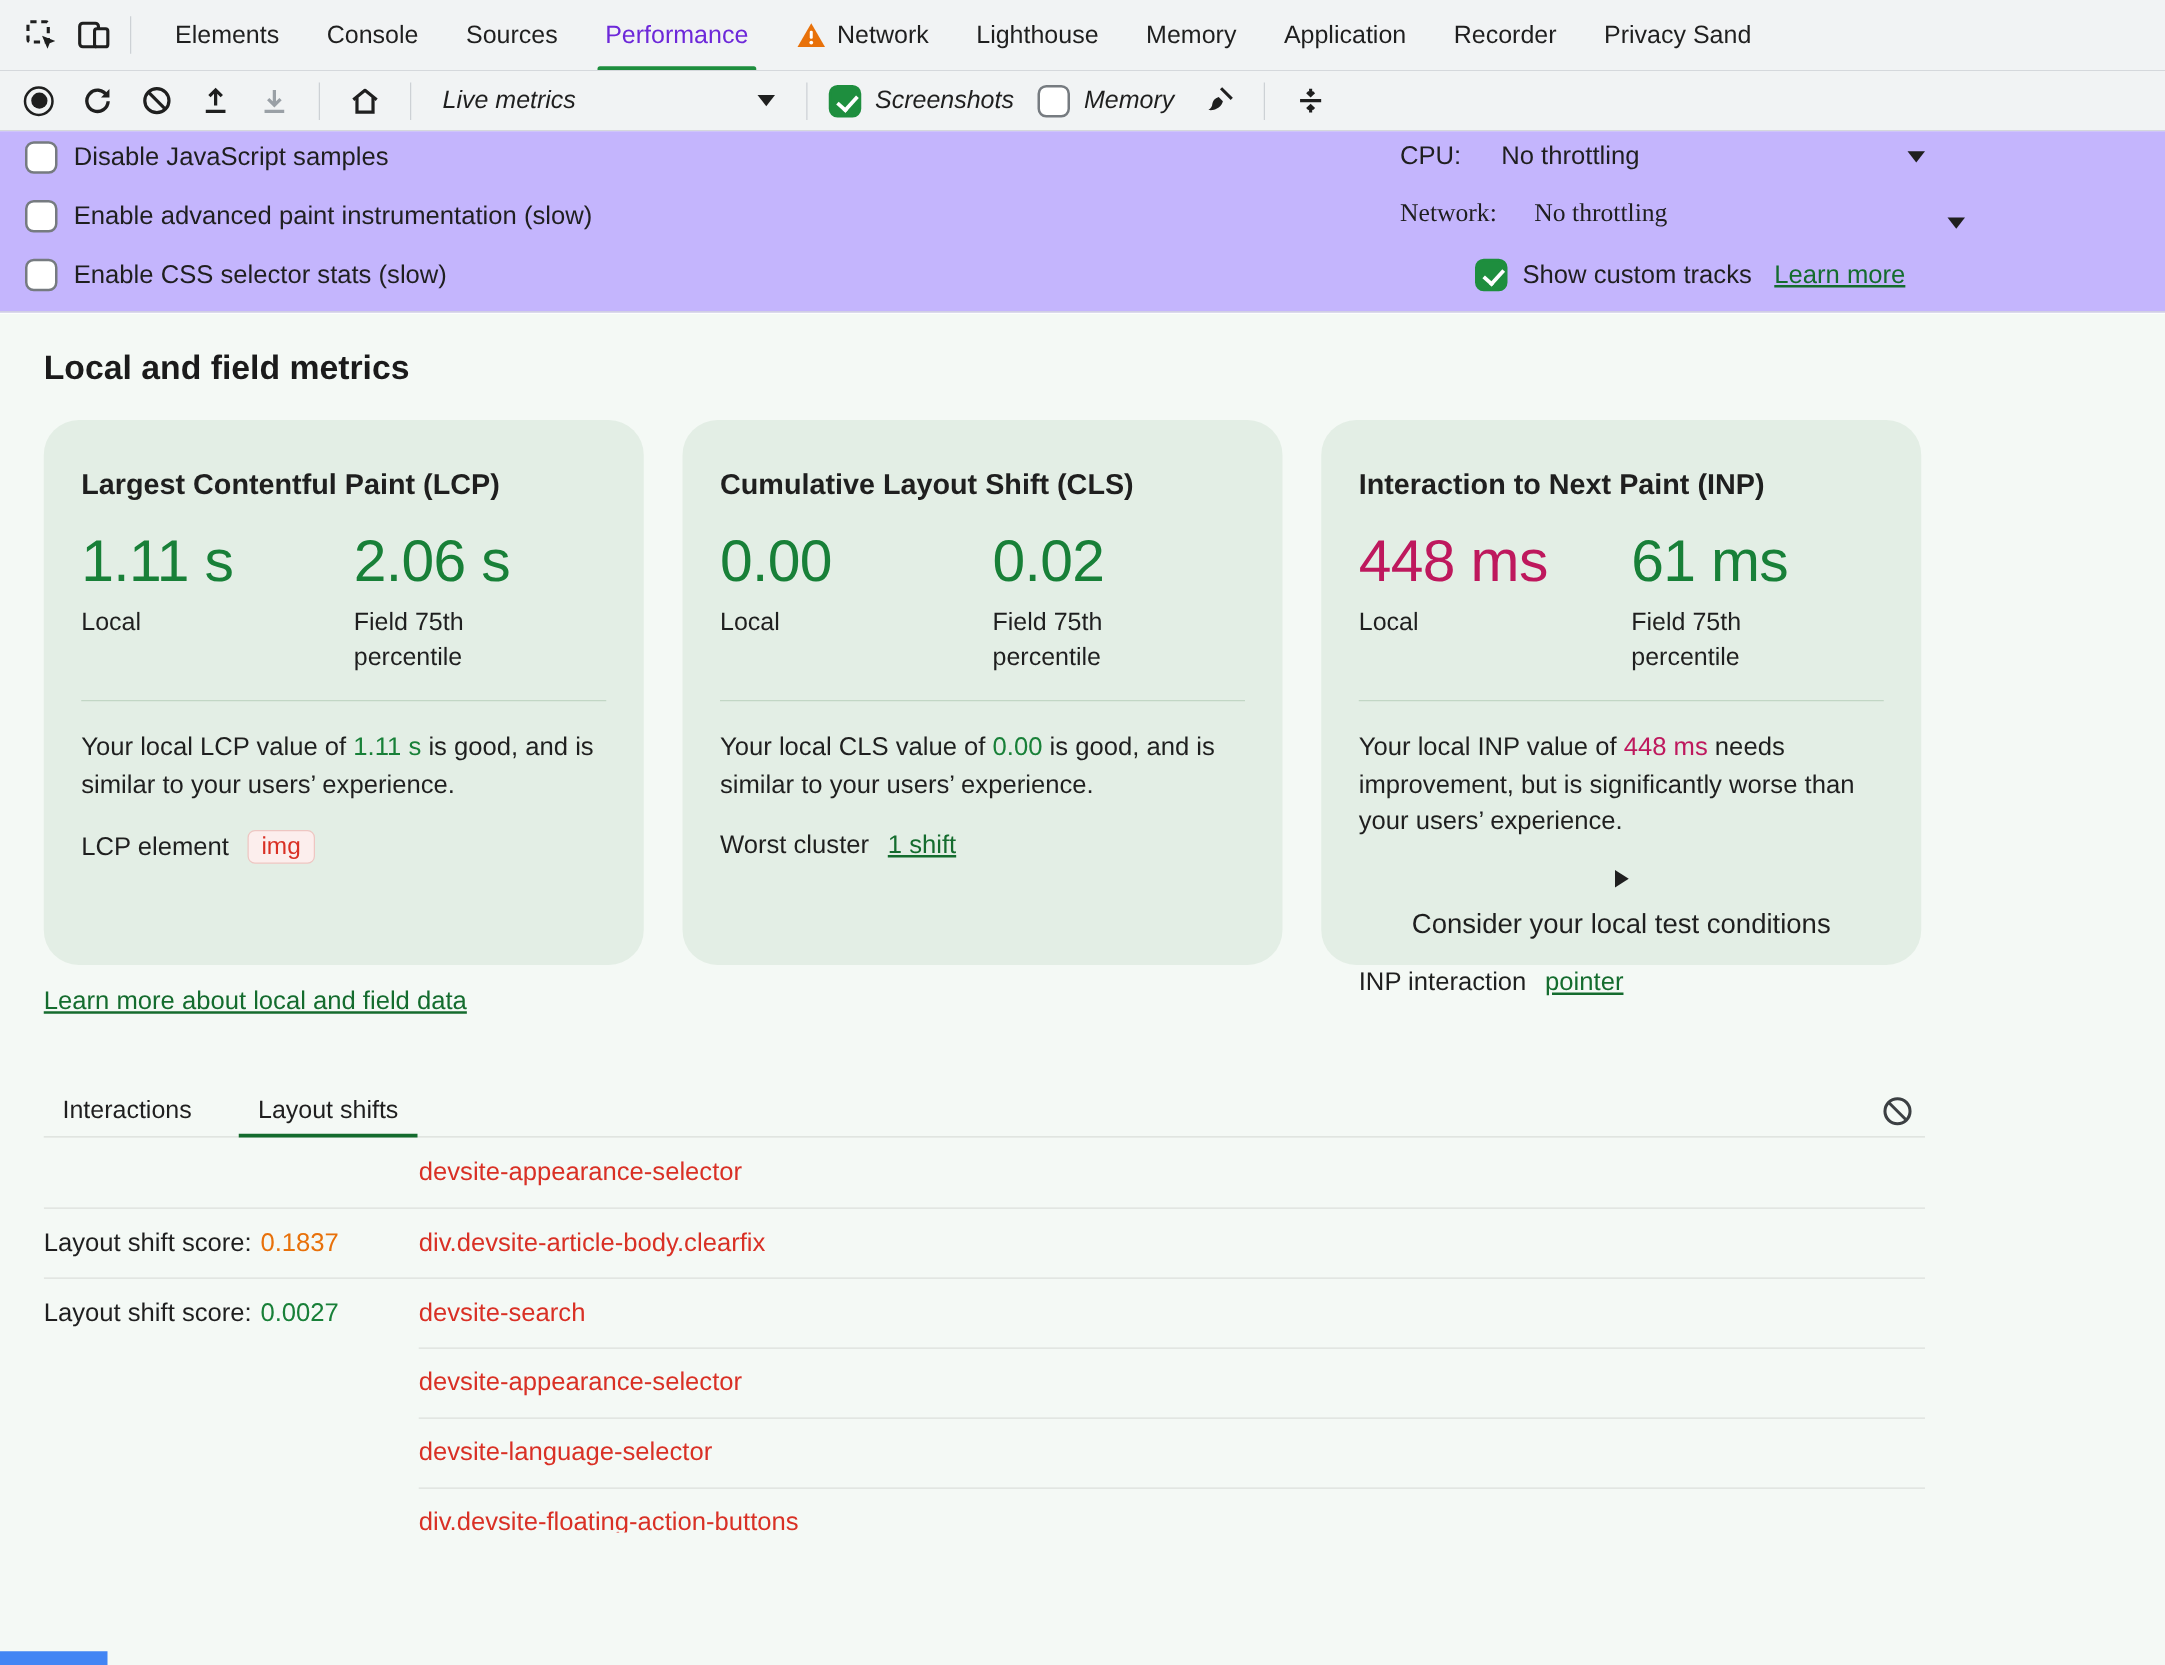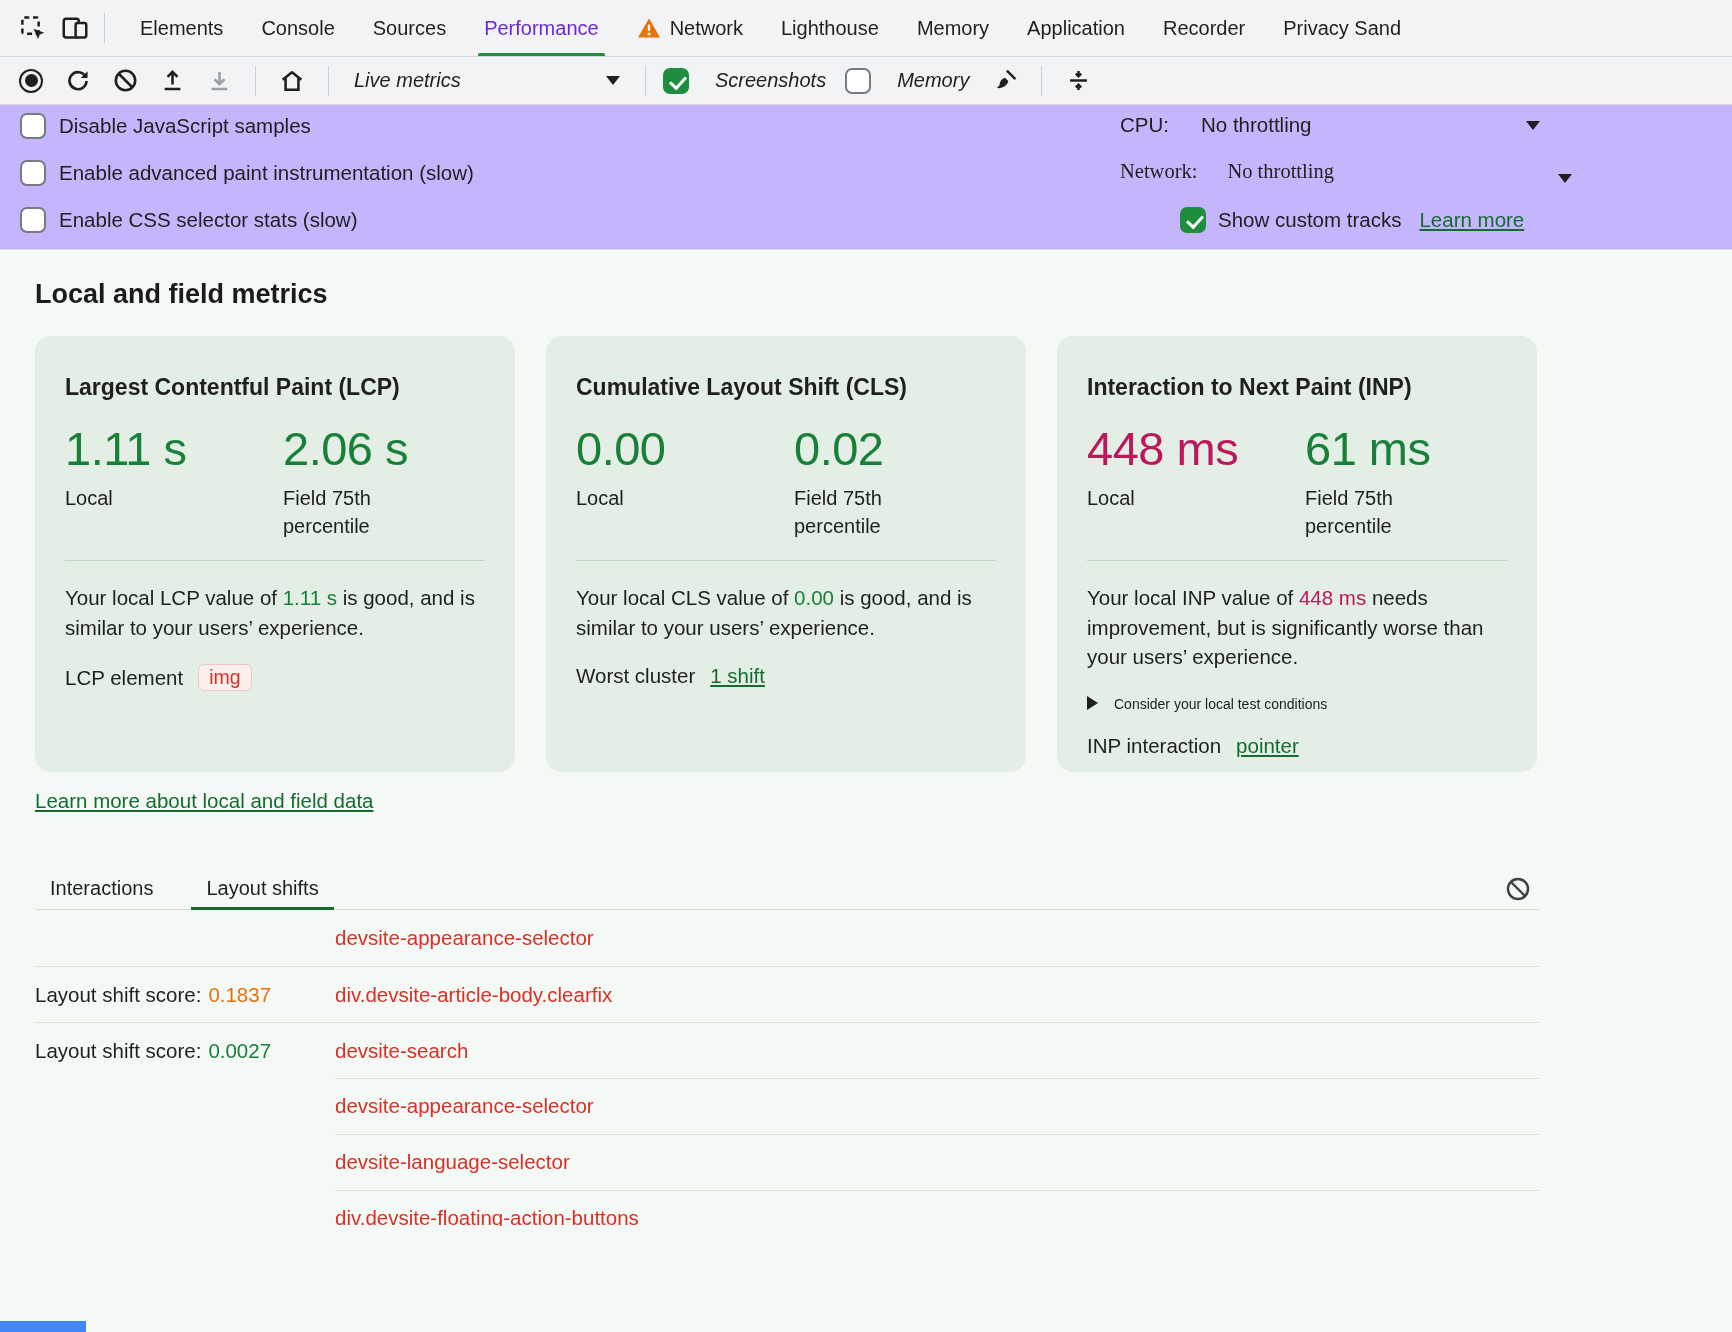--- a/index.html
+++ b/index.html
@@ -41,21 +41,21 @@
     width:38px; height:36px; border:none; background:transparent; padding:0;
     display:flex; align-items:center; justify-content:center; flex:0 0 auto; cursor:pointer;
   }
   .record-dot { width:24px; height:24px; border-radius:50%; border:2.5px solid #1f1f1f; position:relative; }
   .record-dot::after { content:""; position:absolute; inset:3.5px; background:#1f1f1f; border-radius:50%; }
   .select-box {
     display:flex; align-items:center; justify-content:space-between;
     width:282px; height:36px; font-size:20px; padding:0 8px 0 8px; cursor:pointer;
   }
   .caret { width:0; height:0; border-left:7.5px solid transparent; border-right:7.5px solid transparent; border-top:9px solid #1f1f1f; }
-  .cb-group { display:flex; align-items:center; gap:26px; font-size:20px; cursor:pointer; }
+  .cb-group { display:flex; align-items:center; gap:11px; font-size:20px; cursor:pointer; }
   .check {
     width:26px; height:26px; border-radius:7px; border:2px solid #767b80; background:#fff;
     position:relative; flex:0 0 auto; cursor:pointer;
   }
   .check.on { background:#1e8e3e; border-color:#1e8e3e; }
   .check.on::after {
     content:""; position:absolute; left:8px; top:3px; width:7px; height:13px;
     border:solid #fff; border-width:0 3px 3px 0; transform:rotate(42deg);
   }
 
@@ -65,35 +65,35 @@
   .cpu-row  { position:absolute; left:1120px; top:8px;  width:420px; display:flex; align-items:center; font-size:20.5px; }
   .net-row  { position:absolute; left:1120px; top:55px; width:452px; display:flex; align-items:flex-end; font-size:20.5px;font-family:Liberation Serif, serif; }
   .tracks-row { position:absolute; left:1180px; top:102px; display:flex; align-items:center; gap:12px; font-size:20.5px; }
   .sel-value { margin-left:32px; }
   .row-caret { margin-left:auto; }
 
   
   .content { position:absolute; top:251px; left:0; right:0; bottom:0; background:#f4f9f5; }
   .metrics-heading { position:absolute; top:28px; left:35px; margin:0; font-size:27px; font-weight:700; color:#1b1b1b; }
   .cards { position:absolute; top:85px; left:35px; display:flex; gap:31px; }
-  .card { width:480px; height:436px; background:#e3eee5; border-radius:16px; padding:24px 30px; }
+  .card { width:480px; height:436px; background:#e3eee5; border-radius:28px; padding:24px 30px; }
   .card-title { font-size:23px; font-weight:600; margin-top:14px; }
   .vals { display:flex; margin-top:20px; }
   .val-col { width:218px; }
   .val-col:last-child { width:auto; }
   .val { font-size:47px; letter-spacing:-0.5px; }
   .good { color:#188038; }
   .warn { color:#be185d; }
   .val-label { font-size:20px; margin-top:8px; max-width:124px; line-height:28px; }
   .card-hr { border:none; border-top:1px solid #c2d6c5; margin:20px 0 0 0; }
   .card-desc { font-size:20.5px; line-height:29.5px; margin-top:22px; }
   .extra { display:flex; align-items:center; gap:15px; margin-top:22px; font-size:20.5px; }
   .img-badge { color:#d93025; background:#fceeed; border:1px solid #eec6c2; border-radius:6px; padding:1px 10px; font-size:19.5px; cursor:pointer; }
   .glink { color:#146c2e; text-decoration:underline; cursor:pointer; }
-  .disclosure { display:flex; gap:16px; margin-top:24px; font-size:14px; font-weight:500; cursor:pointer; }
+  .disclosure { display:flex; align-items:center; gap:16px; margin-top:24px; font-size:22px; font-weight:500; cursor:pointer;flex-direction:column; }
   .tri { width:0; height:0; border-top:7.5px solid transparent; border-bottom:7.5px solid transparent; border-left:11px solid #1f1f1f; }
   .learn-link { position:absolute; top:538px; left:35px; font-size:20.5px; }
 
   
   .log { position:absolute; top:617px; left:35px; width:1505px; }
   .log-tabs { height:42px; display:flex; align-items:center; position:relative; border-bottom:1px solid #d9ded9; }
   .log-tab { padding:0 15px; font-size:20px; font-weight:500; height:100%; display:flex; align-items:center; position:relative; cursor:pointer; }
   .log-tab.second { margin-left:23px; }
   .log-tab.active::after { content:""; position:absolute; left:0; right:0; bottom:-1px; height:3px; background:#146c2e; }
   .log-clear { position:absolute; right:6px; top:5px; width:32px; height:32px; border:none; background:transparent; padding:0; display:flex; align-items:center; justify-content:center; cursor:pointer; }

